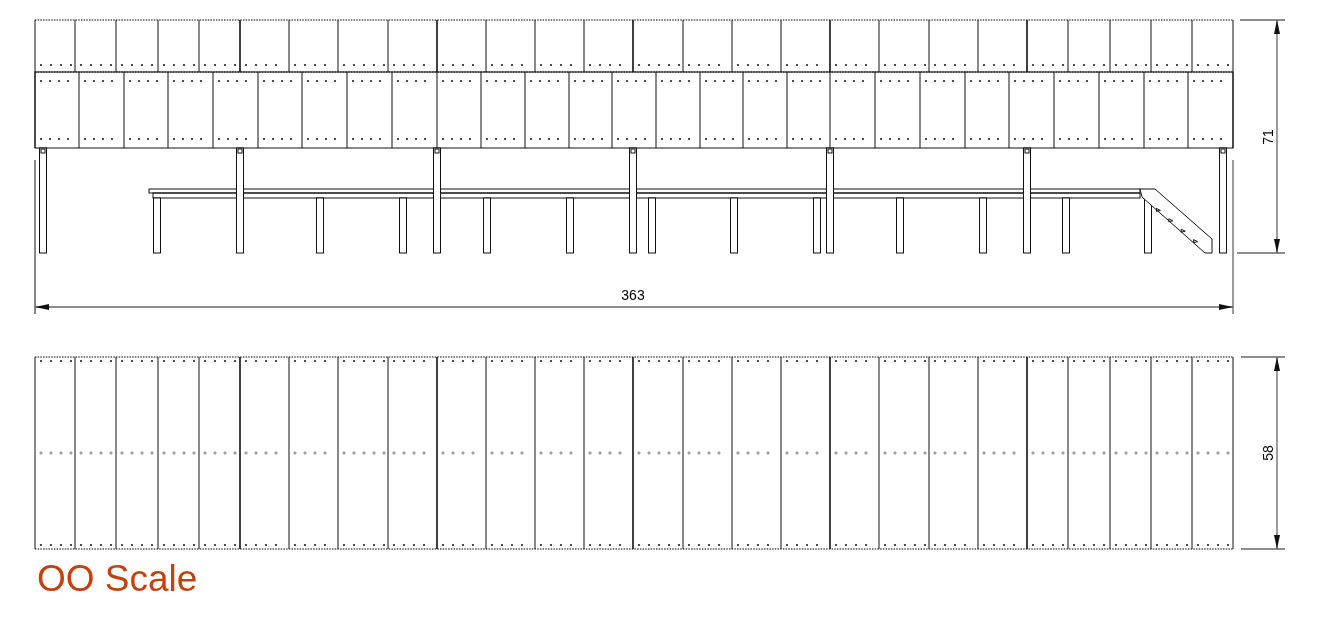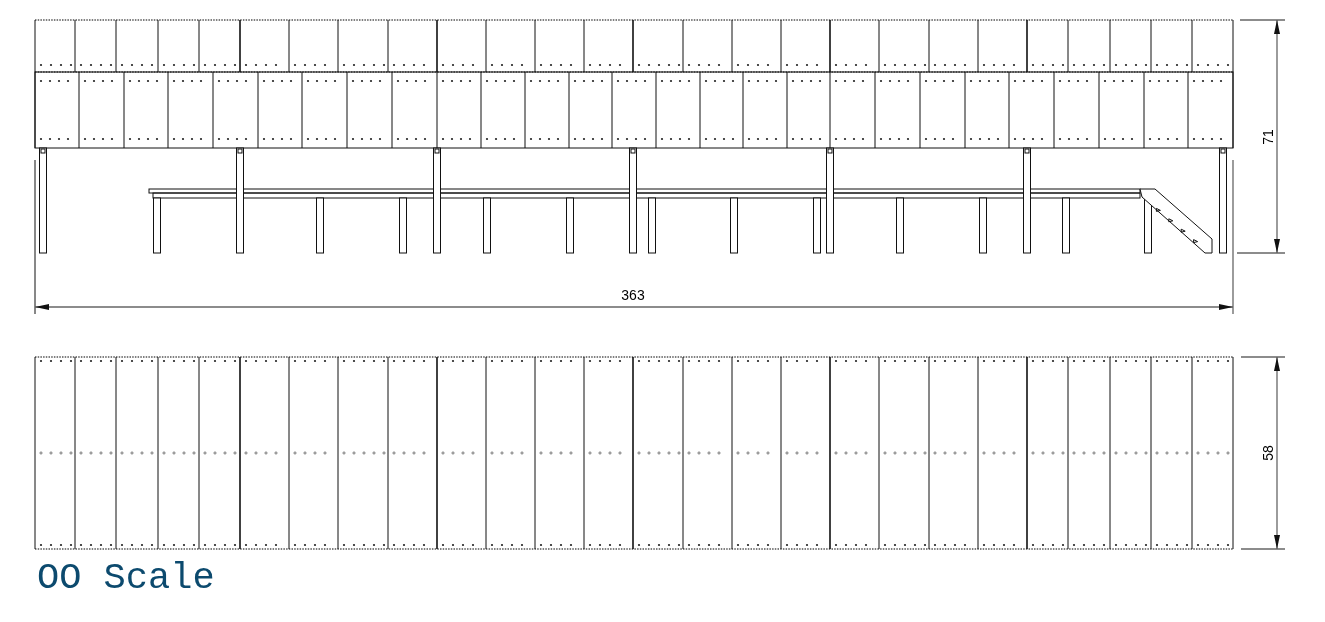--- a/index.html
+++ b/index.html
@@ -6,21 +6,21 @@
   body { width: 1325px; height: 622px; position: relative; overflow: hidden; font-family: "Liberation Sans", sans-serif; }
   #drawing { position: absolute; left: 0; top: 0; width: 1325px; height: 622px; }
   .ln { stroke: #111; stroke-width: 1; fill: none; }
   .ln2 { stroke: #111; stroke-width: 1.6; fill: none; }
   .dim { stroke: #666; stroke-width: 1.3; fill: none; }
   .dimtxt { font-family: "Liberation Sans", sans-serif; font-size: 14px; fill: #000; }
   .rivet { fill: #222; }
   .rivet-o { fill: none; stroke: #333; stroke-width: 0.6; }
   .hatch { stroke: #555; stroke-width: 1.6; stroke-dasharray: 1.5 1.2; fill: none; }
   .white { fill: #fff; }
-  #scale-label { position: absolute; left: 37px; top: 560px; font-size: 37px; color: #0c4a6e; line-height: 1; font-family: Liberation Mono, monospace; }
+  #scale-label { position: absolute; left: 37px; top: 560px; font-size: 37px; color: #c2410c; line-height: 1; font-family: Liberation Sans, sans-serif; }
 </style>
 </head>
 <body>
 
 <svg id="drawing" xmlns="http://www.w3.org/2000/svg" width="1325" height="622" viewBox="0 0 1325 622">
   <g id="elevation">
       <line x1="35" y1="20" x2="1233" y2="20" class="hatch"></line>
       <line x1="35" y1="72" x2="1233" y2="72" class="hatch"></line>
       <line x1="35" y1="20" x2="35" y2="72" class="ln"></line>
       <circle cx="41" cy="65" r="1.1" class="rivet"></circle>

